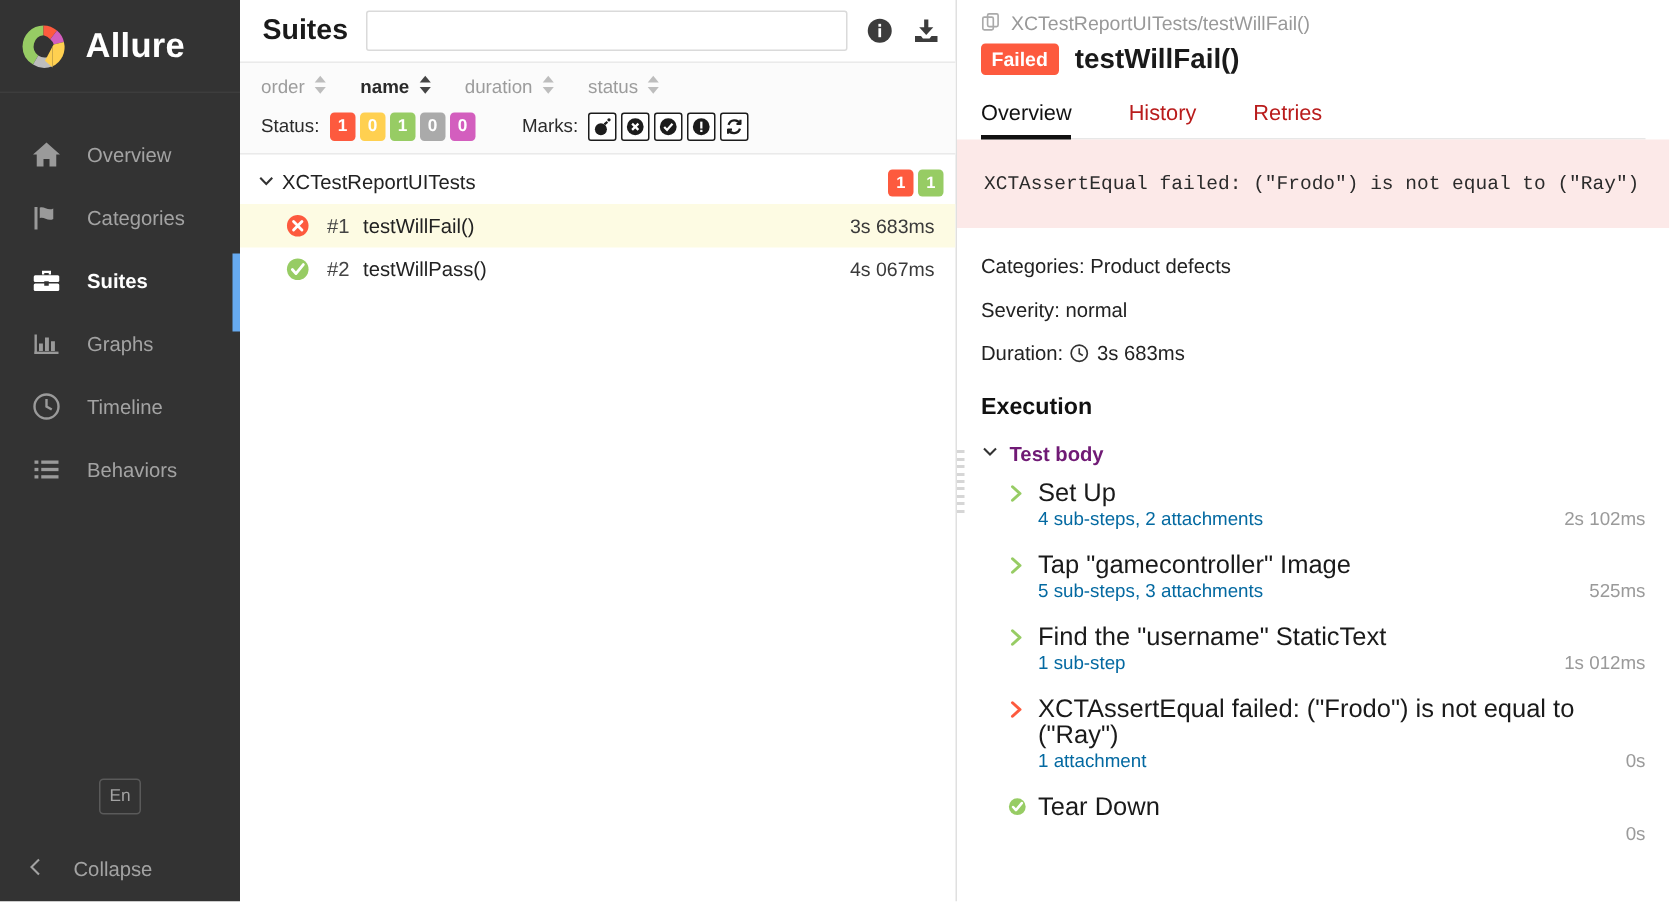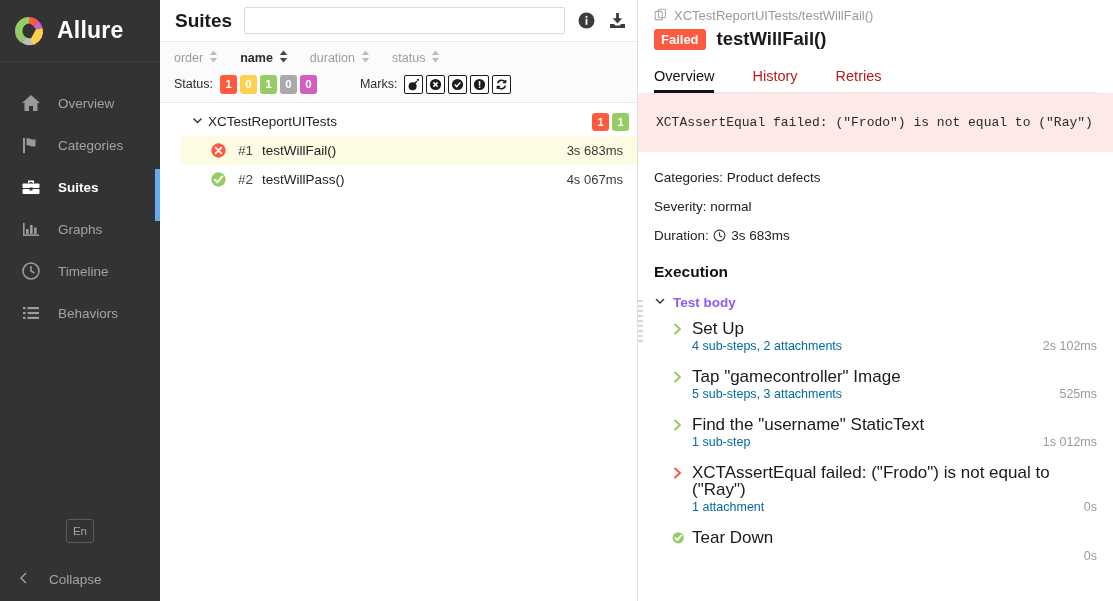--- a/index.html
+++ b/index.html
@@ -94,30 +94,30 @@
     display: flex; align-items: center; height: 22px; margin-top: 5px;
     gap: 7px; font-size: 12.5px; color: #2b2b2b;
   }
   .chips { display: flex; gap: 3px; }
   .chip {
     min-width: 17px; height: 19px; padding: 0 4px; border-radius: 3px;
     color: #fff; font-size: 11.5px; font-weight: bold;
     display: flex; align-items: center; justify-content: center;
     cursor: pointer;
   }
-  .marks-label { margin-left: 36px; }
+  .marks-label { margin-left: 24px; }
   .marks { display: flex; gap: 3px; }
   .mark-btn {
     width: 19px; height: 19px; border: 1.6px solid #1c1c1c; border-radius: 2px;
     display: flex; align-items: center; justify-content: center; cursor: pointer;
     background: #fff;
   }
   .mark-btn svg { display: block; }
 
-  .tree { padding-top: 4px; overflow: hidden; padding-left: 20px; }
+  .tree { padding-top: 4px; overflow: hidden; }
   .suite-row {
     height: 29px; display: flex; align-items: center;
     padding: 0 8px 0 11px; cursor: pointer; font-size: 13.5px; color: #222;
   }
   .chev { width: 13px; flex: 0 0 13px; display: block; margin-right: 4px; }
   .suite-counts { margin-left: auto; display: flex; gap: 3px; }
   .cnt {
     min-width: 17px; height: 18px; padding: 0 4px; border-radius: 3px;
     color: #fff; font-size: 11px; font-weight: bold;
     display: flex; align-items: center; justify-content: center;
@@ -171,21 +171,21 @@
   }
   .meta { padding: 18px 16px 0 16px; }
   .meta-line { font-size: 13.5px; color: #222; margin-bottom: 14px; }
   .clock-ico { display: inline-block; vertical-align: -2px; margin-right: 2px; }
   .section-h {
     font-size: 15.5px; font-weight: bold; color: #111;
     padding: 4px 16px 0 16px;
   }
   .tb-head {
     display: flex; align-items: center; gap: 7px;
-    padding: 14px 16px 0 16px; font-size: 13.5px; font-weight: bold; color: #8b5cf6;
+    padding: 14px 16px 0 16px; font-size: 13.5px; font-weight: bold; color: #701a75;
     cursor: pointer;
   }
   .steps { padding: 10px 16px 0 34px; }
   .step { display: flex; align-items: flex-start; margin-bottom: 15px; cursor: pointer; }
   .step-ico { width: 14px; flex: 0 0 14px; margin-top: 2px; margin-right: 6px; }
   .step-ico svg { display: block; }
   .step-main { flex: 1 1 auto; }
   .step-name { font-size: 17px; color: #1a1a1a; line-height: 17px; }
   .step-sub { font-size: 12.5px; color: #0369a1; margin-top: 2px; }
   .step-time {

